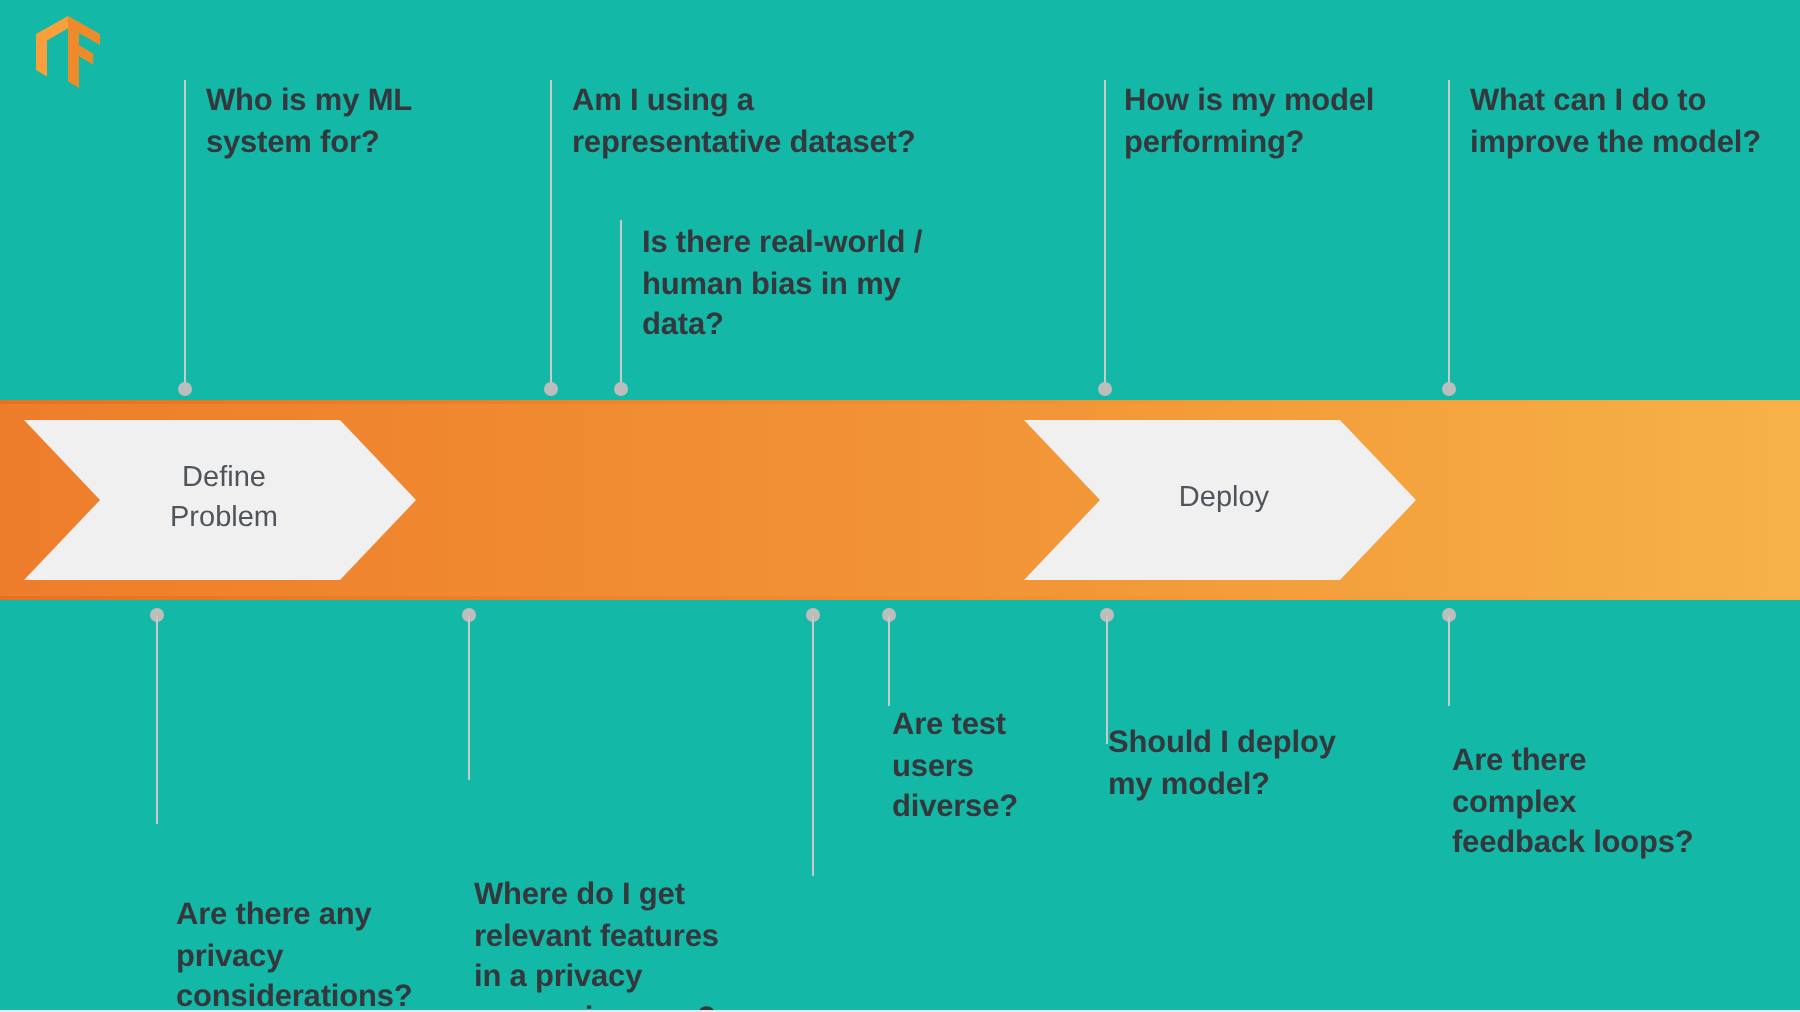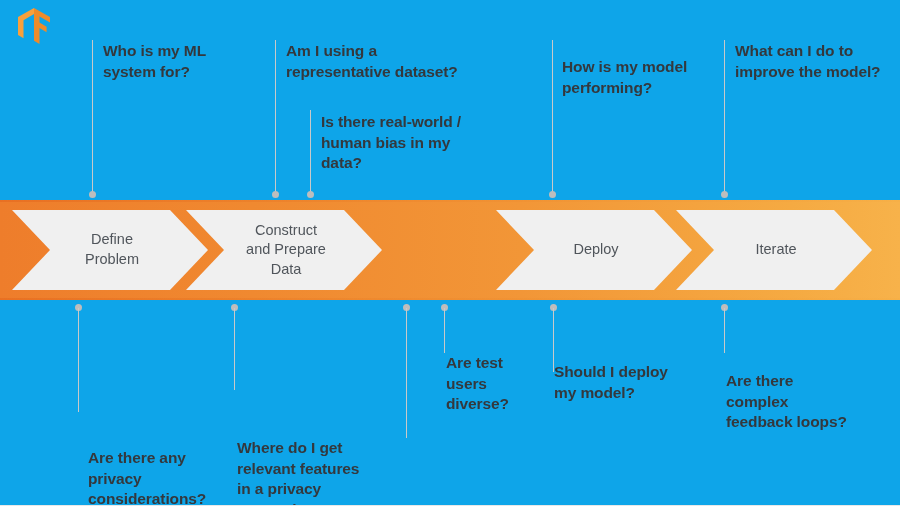--- a/index.html
+++ b/index.html
@@ -10,21 +10,21 @@
     width: 900px;
     height: 506px;
     background: #ffffff;
     font-family: "Liberation Sans", sans-serif;
     overflow: hidden;
   }
   #slide {
     position: relative;
     width: 900px;
     height: 506px;
-    background: #0ea5e9;
+    background: #14b8a6;
     box-sizing: border-box;
     border-bottom: 1px solid #e8e8e8;
     overflow: hidden;
   }
 
   
   .tf-logo {
     position: absolute;
     left: 18px;
     top: 8px;
@@ -141,50 +141,42 @@
   <div class="qlabel" style="left:103px; top:41px; width:180px;">Who is my ML
 system for?</div>
 
   <div class="qlabel" style="left:286px; top:41px; width:230px;">Am I using a
 representative dataset?</div>
 
   <div class="qlabel" style="left:321px; top:112px; width:180px;">Is there real-world /
 human bias in my
 data?</div>
 
-  <div class="qlabel" style="left:562px; top:57px; width:170px;">How is my model
+  <div class="qlabel" style="left:562px; top:41px; width:170px;">How is my model
 performing?</div>
 
   <div class="qlabel" style="left:735px; top:41px; width:175px;">What can I do to
 improve the model?</div>
 
   <div class="bar">
     <div class="bar-top-line"></div>
     <div class="bar-bot-line"></div>
   </div>
 
   <div class="chev" style="left:12px; width:196px;">
     <div class="chev-label">Define
 Problem</div>
   </div>
 
-  <div class="chev" style="left:186px; width:196px;">
-    <div class="chev-label">Construct
-and Prepare
-Data</div>
-  </div>
-
-
-  <div class="chev" style="left:496px; width:196px;">
+
+
+  <div class="chev" style="left:512px; width:196px;">
     <div class="chev-label">Deploy</div>
   </div>
 
-  <div class="chev" style="left:676px; width:196px;">
-    <div class="chev-label">Iterate</div>
-  </div>
 
   <div class="conn-dot" style="left:78px; top:304px;"></div>
   <div class="conn" style="left:78px; top:308px; height:104px;"></div>
 
   <div class="conn-dot" style="left:234px; top:304px;"></div>
   <div class="conn" style="left:234px; top:308px; height:82px;"></div>
 
   <div class="conn-dot" style="left:406px; top:304px;"></div>
   <div class="conn" style="left:406px; top:308px; height:130px;"></div>
 

